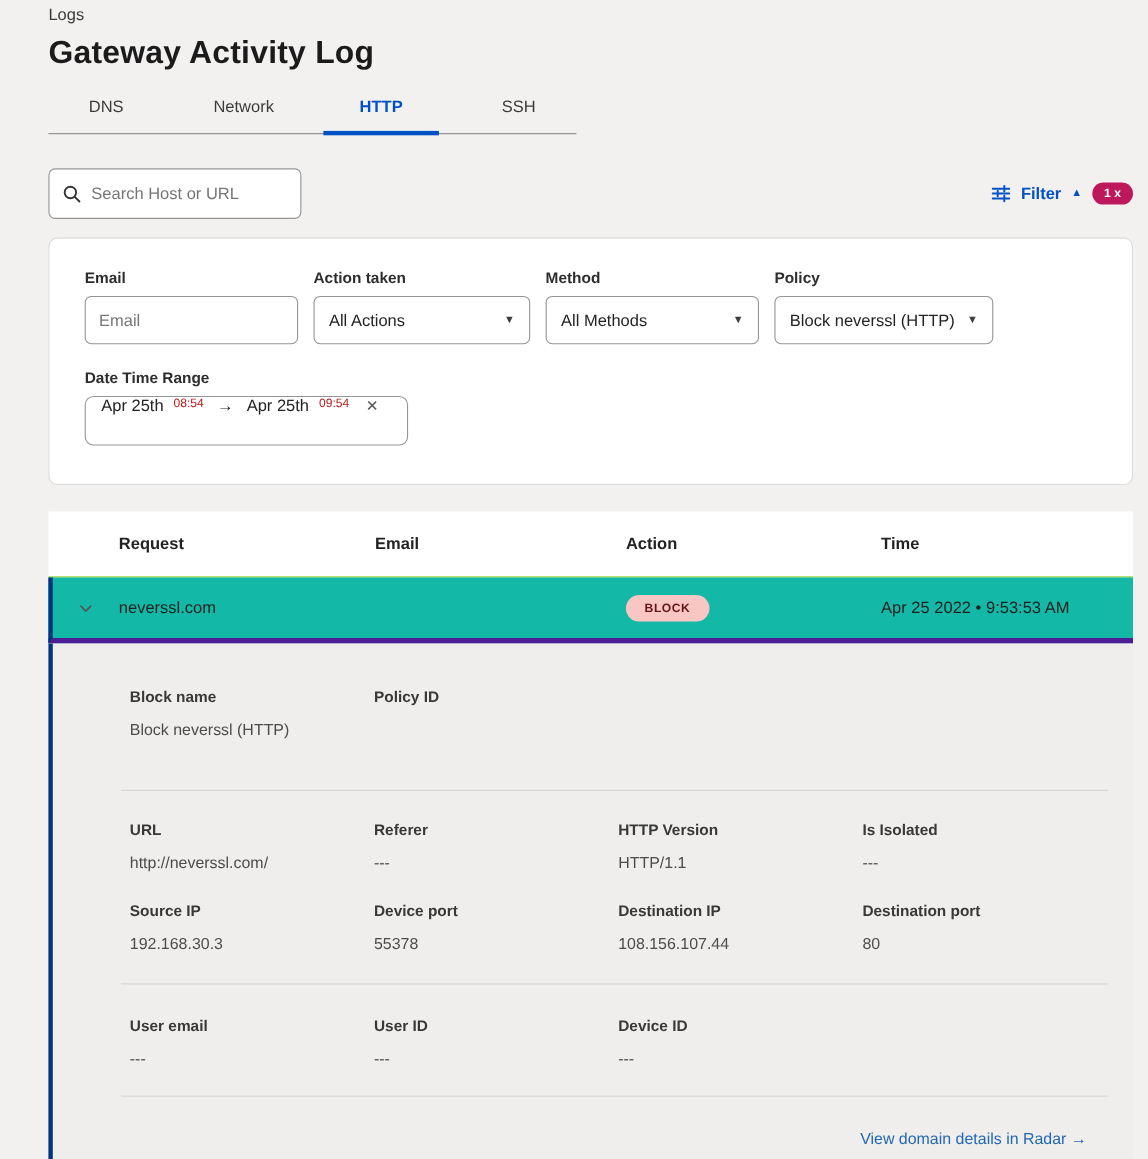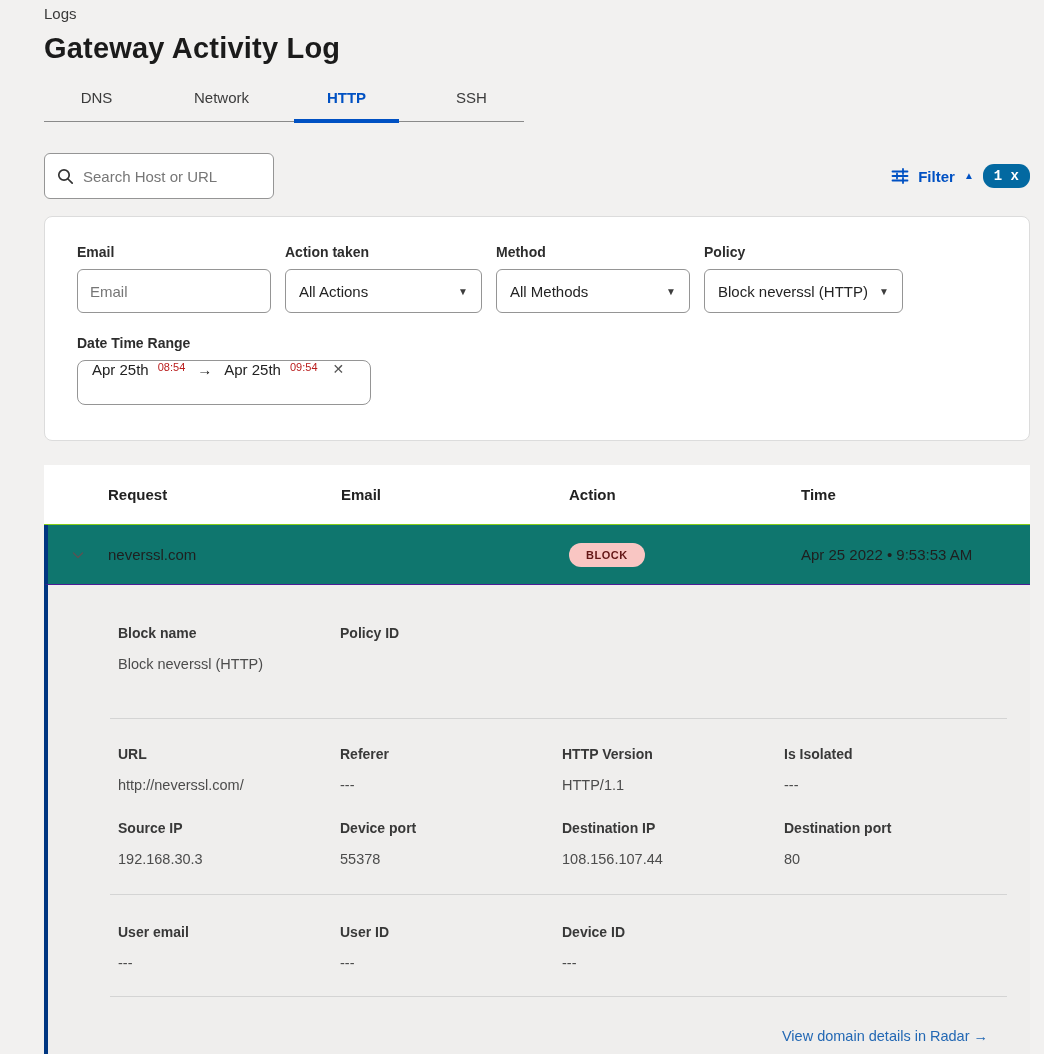--- a/index.html
+++ b/index.html
@@ -22,42 +22,42 @@
   .tab.active::after { content: ""; position: absolute; left: 0; right: 0; bottom: -2px; height: 4px; background: #0051c3; }
 
   
   .search-row { margin-top: 31px; display: flex; align-items: center; justify-content: space-between; }
   .search-box { width: 230px; height: 46px; background: #fff; border: 1px solid #959595; border-radius: 6px; display: flex; align-items: center; padding: 0 12px; }
   .search-box input { border: none; outline: none; flex: 1; font-size: 15px; font-family: "Liberation Sans", sans-serif; color: #222; margin-left: 9px; background: transparent; }
   .search-box input::placeholder { color: #767676; }
   .filter-controls { display: flex; align-items: center; gap: 9px; cursor: pointer; }
   .filter-label { color: #0051c3; font-weight: 700; font-size: 15px; }
   .caret-up { color: #0051c3; font-size: 10px; line-height: 1; }
-  .filter-badge { background: #0369a1; color: #fff; font-size: 14px; font-weight: 700; padding: 4px 11px; border-radius: 11px; font-family: Liberation Mono, monospace; }
+  .filter-badge { background: #be185d; color: #fff; font-size: 11px; font-weight: 700; padding: 4px 11px; border-radius: 11px; }
 
   
   .filter-panel { margin-top: 17px; background: #fff; border: 1px solid #dcdcdc; border-radius: 8px; padding: 27px 32px 35px 32px; }
   .field-grid { display: grid; grid-template-columns: 194px 197px 194px 199px; column-gap: 14px; }
   .field-label { font-size: 14px; font-weight: 700; color: #2d2d2d; margin-bottom: 9px; }
   .text-input, .select-box { height: 44px; background: #fff; border: 1px solid #959595; border-radius: 6px; font-size: 15px; }
   .text-input { width: 100%; padding: 0 12px; outline: none; font-family: "Liberation Sans", sans-serif; color: #222; }
   .text-input::placeholder { color: #767676; }
   .select-box { display: flex; align-items: center; justify-content: space-between; padding: 0 13px; color: #232323; cursor: pointer; }
   .select-caret { font-size: 10px; color: #3d3d3d; }
   .dtr-block { margin-top: 22px; }
   .dtr-box { width: 294px; height: 45px; background: #fff; border: 1px solid #959595; border-radius: 8px; display: flex; align-items: flex-start; padding: 0 14px; gap: 9px; }
   .dtr-date { font-size: 15px; color: #222; }
   .dtr-time { font-size: 11px; color: #b91c1c; }
   .dtr-arrow { font-size: 15px; color: #222; padding: 0 3px; }
   .dtr-clear { margin-left: 6px; color: #555; font-size: 14px; cursor: pointer; }
 
   
   .log-table { margin-top: 24px; background: #fff; }
   .table-header { display: grid; grid-template-columns: 64px 233px 228px 232px 1fr; align-items: center; height: 60px; font-size: 15px; font-weight: 700; color: #222; border-bottom: 1px solid #84cc16; }
-  .log-row { display: grid; grid-template-columns: 60px 233px 228px 232px 1fr; align-items: center; height: 60px; border-left: 4px solid #003681; border-bottom: 1px solid #4c1d95; cursor: pointer; background: #0f766e; }
+  .log-row { display: grid; grid-template-columns: 60px 233px 228px 232px 1fr; align-items: center; height: 60px; border-left: 4px solid #003681; border-bottom: 5px solid #4c1d95; cursor: pointer; background: #14b8a6; }
   .chevron-cell { display: flex; justify-content: center; }
   .request-cell { font-size: 15px; color: #1f1f1f; }
   .block-badge { display: inline-block; background: #f9c6c3; color: #641616; font-size: 11px; font-weight: 700; letter-spacing: .5px; padding: 6px 17px; border-radius: 13px; }
   .time-cell { font-size: 15px; color: #1f1f1f; }
 
   
   .detail-panel { background: #efeeed; border-left: 4px solid #003681; height: 482px; overflow: hidden; }
   .detail-grid { display: grid; grid-template-columns: repeat(4, 222px); padding-left: 70px; padding-right: 20px; }
   .d-label { font-size: 14px; font-weight: 700; color: #383838; }
   .d-value { margin-top: 15px; font-size: 14.5px; color: #4c4c4c; padding-right: 26px; }

